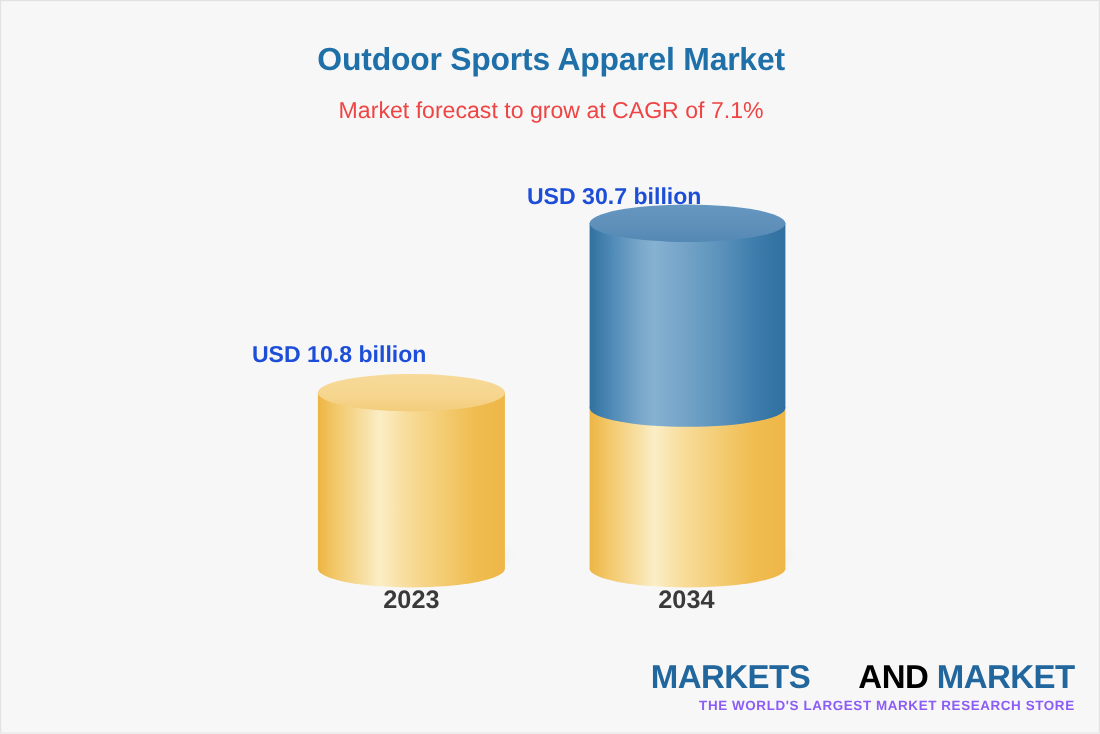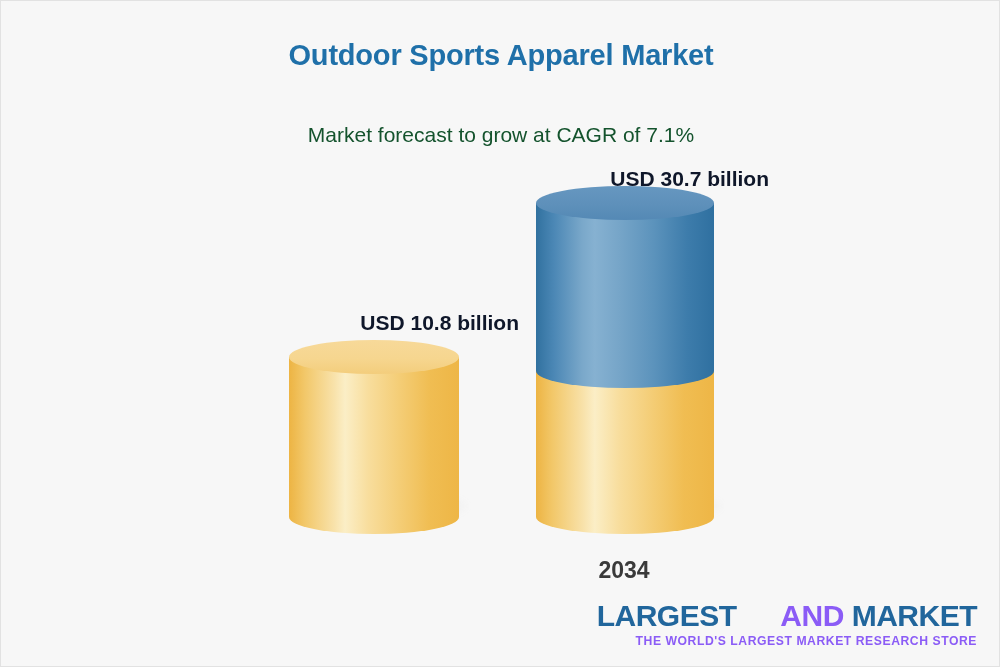--- a/index.html
+++ b/index.html
@@ -37,46 +37,45 @@
     letter-spacing: -0.2px;
   }
   .chart-subtitle {
     position: absolute;
     left: 0;
     top: 88px;
     width: 1000px;
     text-align: center;
     font-size: 21px;
     font-weight: normal;
-    color: #14532d;
-    margin-top: 34px;
+    color: #ef4444;
   }
 
   
   .value-label {
     position: absolute;
-    text-align: right;
+    text-align: left;
     font-size: 21px;
     font-weight: bold;
-    color: #0f172a;
+    color: #1d4ed8;
     white-space: nowrap;
   }
   #value-label-0 { left: 228px; top: 310px; width: 290px; }
   #value-label-1 { left: 478px; top: 166px; width: 290px; }
 
   
   .category-label {
     position: absolute;
     text-align: center;
     font-size: 23px;
     font-weight: bold;
     color: #3a3a3a;
   }
   #category-label-0 { left: 228px; top: 531px; width: 290px; }
-  #category-label-1 { left: 478px; top: 556px; width: 290px; }
+  #category-label-1 { left: 478px; top: 531px; width: 290px; }
 
   
   .cylinder {
     position: absolute;
   }
   #cylinder-0 { left: 288px; top: 356px; width: 170px; height: 160px; }
   #cylinder-1 { left: 535px; top: 202px; width: 178px; height: 314px; }
 
   .cyl-shadow {
     position: absolute;
@@ -177,21 +176,21 @@
   }
   .brand-wordmark {
     font-size: 30px;
     font-weight: bold;
     color: #21669c;
     letter-spacing: -0.5px;
     line-height: 1.0;
     white-space: nowrap;
   }
   .brand-and {
-    color: #8b5cf6;
+    color: #000000;
     margin-left: 36px;
   }
   .brand-tagline {
     margin-top: 3px;
     font-size: 12.2px;
     font-weight: bold;
     color: #8b5cf6;
     letter-spacing: 0.55px;
     white-space: nowrap;
   }
@@ -222,21 +221,22 @@
     <div class="cyl-seg seg-blue" style="top:0; height:168px;">
       <div class="seg-bottom"></div>
       <div class="seg-body"></div>
     </div>
     <div class="cyl-top top-blue"></div>
   </div>
 
   <div class="value-label" id="value-label-0">USD 10.8 billion</div>
   <div class="value-label" id="value-label-1">USD 30.7 billion</div>
 
+  <div class="category-label" id="category-label-0">2023</div>
   <div class="category-label" id="category-label-1">2034</div>
 
 
   <div class="brand-logo">
-    <div class="brand-wordmark"><span>LARGEST</span> <span class="brand-and">AND</span> <span>MARKET</span></div>
+    <div class="brand-wordmark"><span>MARKETS</span> <span class="brand-and">AND</span> <span>MARKET</span></div>
     <div class="brand-tagline">THE WORLD'S LARGEST MARKET RESEARCH STORE</div>
   </div>
 
 </div>
 
 </body></html>

